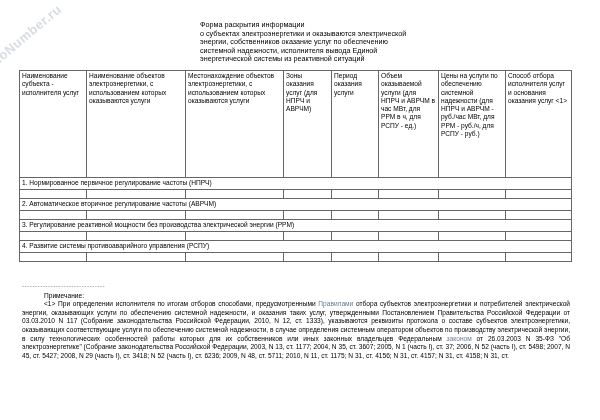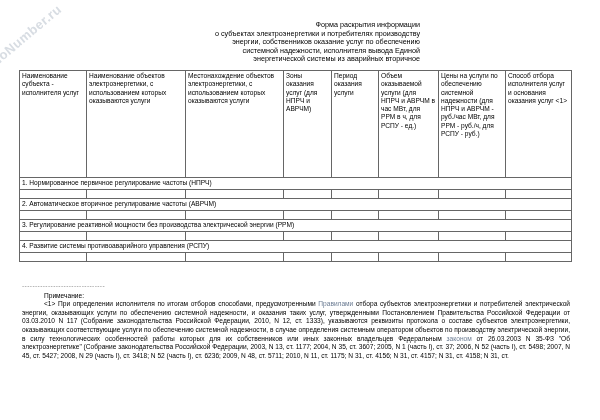--- a/index.html
+++ b/index.html
@@ -1,44 +1,44 @@
 <!DOCTYPE html>
 <html><head>
 <meta charset="utf-8">
 <style>
   html, body { margin:0; padding:0; }
   body { width:600px; height:420px; background:#ffffff; position:relative; overflow:hidden;
          font-family:"Liberation Sans", sans-serif; color:#000; }
   .watermark { position:absolute; left:-18px; top:28px; transform:rotate(-40deg); font-size:13px;
                font-weight:bold; color:#d8dde3; letter-spacing:0.5px; }
-  .title { position:absolute; left:200px; top:21px; width:220px; text-align:right;
+  .title { position:absolute; left:200px; top:21px; width:220px; text-align:left;
            font-size:7.2px; line-height:8.6px; }
   table.form { position:absolute; left:19px; top:70px; border-collapse:collapse; table-layout:fixed;
                width:552px; font-size:6.6px; line-height:8.3px; }
   table.form td { border:1px solid #666; padding:1px 2px; vertical-align:top; }
   tr.head td { height:104px; }
   tr.sect td { height:9px; padding:1px 2px; }
   tr.empty td { height:8px; padding:0; }
   .note { position:absolute; left:22px; top:282px; width:548px; font-size:6.6px; line-height:8.6px; }
   .dashes { color:#888; letter-spacing:0.4px; margin-bottom:1px; }
   .note-title { padding-left:22px; }
   .note-body { text-align:justify; text-indent:22px; }
   .link { color:#6b7c93; }
 </style>
 </head>
 <body>
 
 <div class="watermark">NoNumber.ru</div>
 
 <div class="title">
   <div>Форма раскрытия информации</div>
-  <div>о субъектах электроэнергетики и потребителях производству</div>
+  <div>о субъектах электроэнергетики и оказываются электрической</div>
   <div>энергии, собственников оказание услуг по обеспечению</div>
   <div>системной надежности, исполнителя вывода Единой</div>
-  <div>энергетической системы из аварийных вторичное</div>
+  <div>энергетической системы из реактивной ситуаций</div>
 </div>
 
 <table class="form">
   <colgroup>
     <col style="width:67px">
       <col style="width:99px">
       <col style="width:98px">
       <col style="width:48px">
     <col style="width:47px">
       <col style="width:60px">

